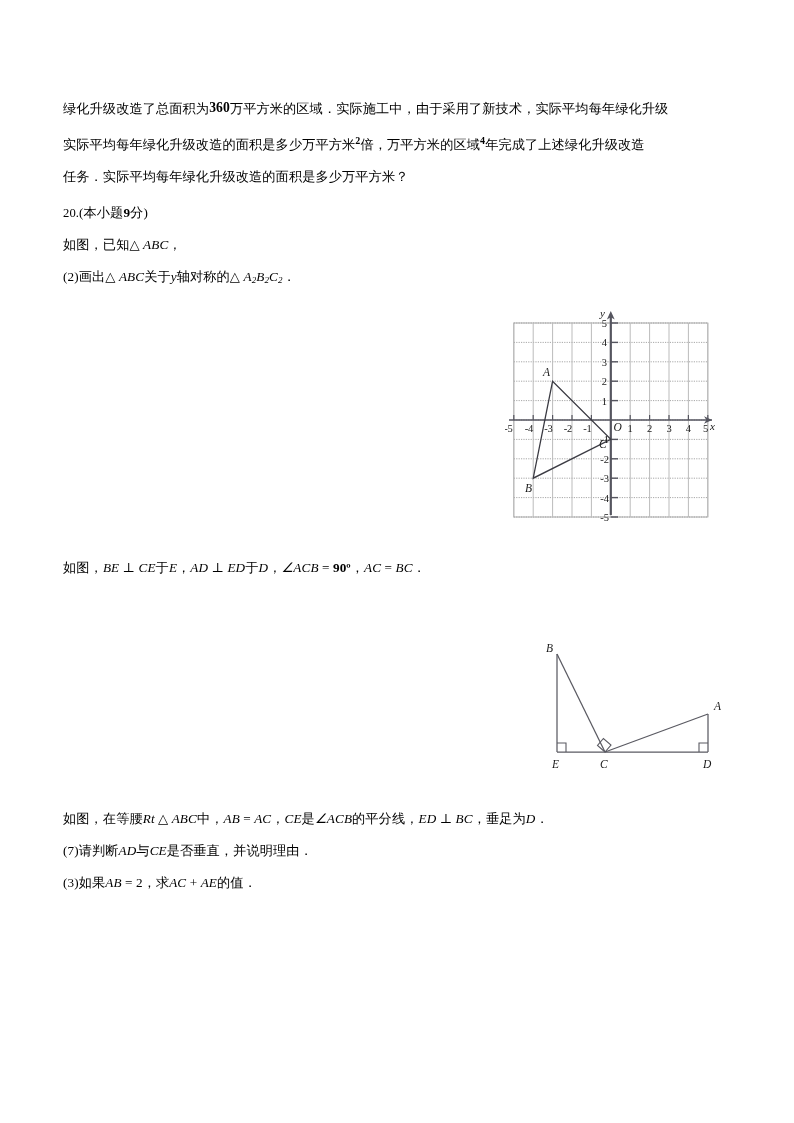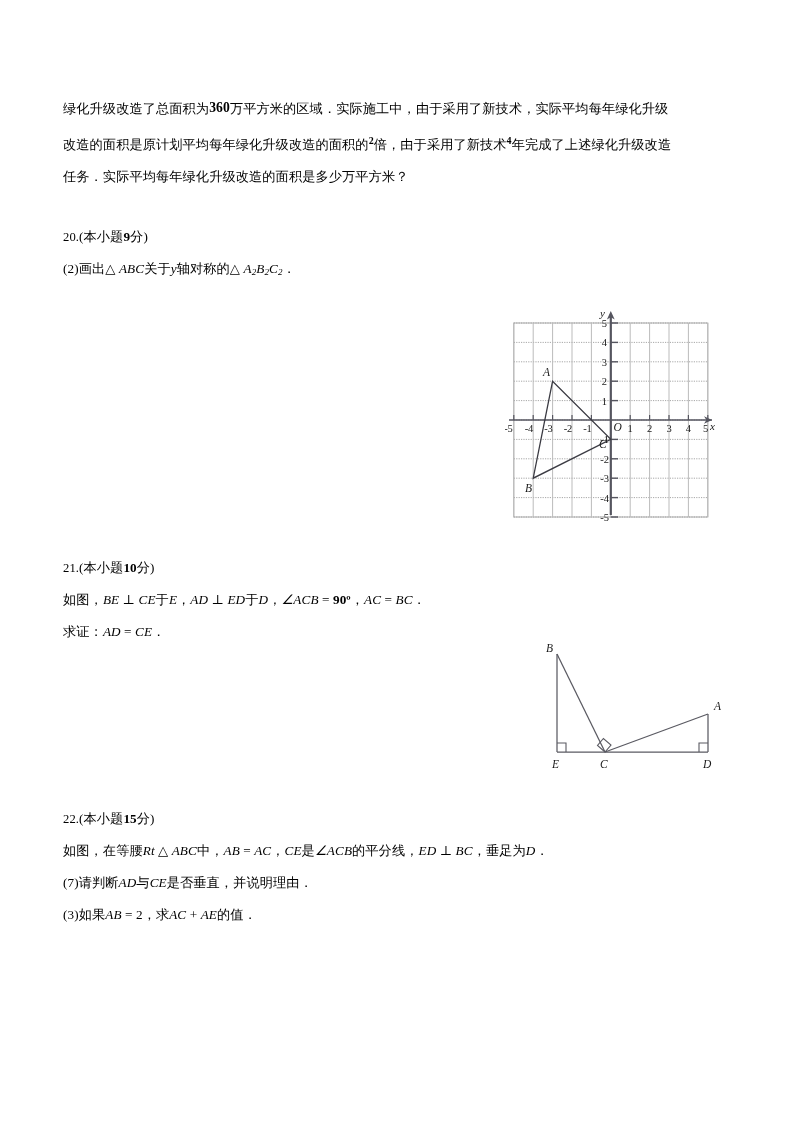--- a/index.html
+++ b/index.html
@@ -61,27 +61,28 @@
   }
   svg { display: block; }
 </style>
 </head>
 <body>
 
 <div class="page">
 
   <div class="para" style="top:92px;">
     <span class="ln"><span>绿化升级改造了总面积为</span><span class="big-num">360</span><span>万平方米的区域．实际施工中，由于采用了新技术，实际平均每年绿化升级</span></span>
-    <span class="ln"><span>改造的面积是原计划平均每年绿化升级改造的面积的</span><span class="sup-num">2</span><span>倍，由于采用了新技术</span><span class="sup-num">4</span><span>年完成了上述绿化升级改造</span></span>
+    <span class="ln"><span>实际平均每年绿化升级改造的面积是多少万平方米</span><span class="sup-num">2</span><span>倍，万平方米的区域</span><span class="sup-num">4</span><span>年完成了上述绿化升级改造</span></span>
     <span class="ln">任务．实际平均每年绿化升级改造的面积是多少万平方米？</span>
   </div>
 
-  <div class="para" style="top:197px;margin-top:24px;">
+  <div class="para" style="top:197px;">
     <span class="ln"><span class="qnum">20.</span><span>(本小题</span><span class="mb">9</span><span>分)</span></span>
 
+    <span class="ln"><span>如图，已知</span><span class="tri-sym">△</span>&nbsp;<span class="mi">ABC</span><span>，</span></span>
 
 
     <span class="ln"><span>(2)画出</span><span class="tri-sym">△</span>&nbsp;<span class="mi">ABC</span><span>关于</span><span class="mi">y</span><span>轴对称的</span><span class="tri-sym">△</span>&nbsp;<span class="mi">A</span><sub>2</sub><span class="mi">B</span><sub>2</sub><span class="mi">C</span><sub>2</sub><span>．</span></span>
   </div>
 
   <div class="fig" style="left:505px; top:303px;">
     <svg width="215" height="250" viewBox="0 0 215 250">
 
       <g>
 
@@ -177,25 +178,23 @@
       </g>
       <g font-family="'Liberation Serif', serif" font-size="11.5" font-style="italic" fill="#1a1a1a">
         <text x="38" y="73">A</text>
         <text x="20" y="189">B</text>
         <text x="94" y="145">C</text>
       </g>
     </svg>
   </div>
 
   <div class="para" style="top:552px;">
-    <span class="ln"><span class="qnum">21.</span><span>(本小题</span><span class="mb">10</span><span>分)</span></span>
 
     <span class="ln"><span>如图，</span><span class="mi">BE</span>&nbsp;<span>⊥</span>&nbsp;<span class="mi">CE</span><span>于</span><span class="mi">E</span><span>，</span><span class="mi">AD</span>&nbsp;<span>⊥</span>&nbsp;<span class="mi">ED</span><span>于</span><span class="mi">D</span><span>，</span><span class="mi">∠ACB</span>&nbsp;<span>=</span>&nbsp;<span class="mb">90º</span><span>，</span><span class="mi">AC</span>&nbsp;<span>=</span>&nbsp;<span class="mi">BC</span><span>．</span></span>
 
-    <span class="ln"><span>求证：</span><span class="mi">AD</span>&nbsp;<span>=</span>&nbsp;<span class="mi">CE</span><span>．</span></span>
   </div>
 
   <div class="fig" style="left:512px; top:642px;">
     <svg width="225" height="160" viewBox="0 0 225 160">
 
       <g stroke="#5a5a62" stroke-width="1.25" fill="none">
         <line x1="45" y1="12" x2="45" y2="110"></line>
         <line x1="45" y1="12" x2="93" y2="110"></line>
         <line x1="93" y1="110" x2="196" y2="72"></line>
         <line x1="196" y1="72" x2="196" y2="110"></line>
@@ -211,21 +210,20 @@
         <text x="34" y="10">B</text>
         <text x="202" y="68">A</text>
         <text x="40" y="126">E</text>
         <text x="88" y="126">C</text>
         <text x="191" y="126">D</text>
       </g>
     </svg>
   </div>
 
   <div class="para" style="top:803px;">
-    <span class="ln"><span class="qnum">22.</span><span>(本小题</span><span class="mb">15</span><span>分)</span></span>
 
     <span class="ln"><span>如图，在等腰</span><span class="mi">Rt</span>&nbsp;<span class="tri-sym">△</span>&nbsp;<span class="mi">ABC</span><span>中，</span><span class="mi">AB</span>&nbsp;<span>=</span>&nbsp;<span class="mi">AC</span><span>，</span><span class="mi">CE</span><span>是</span><span class="mi">∠ACB</span><span>的平分线，</span><span class="mi">ED</span>&nbsp;<span>⊥</span>&nbsp;<span class="mi">BC</span><span>，垂足为</span><span class="mi">D</span><span>．</span></span>
 
 
     <span class="ln"><span>(7)请判断</span><span class="mi">AD</span><span>与</span><span class="mi">CE</span><span>是否垂直，并说明理由．</span></span>
 
     <span class="ln"><span>(3)如果</span><span class="mi">AB</span>&nbsp;<span>=</span>&nbsp;<span class="mn">2</span><span>，求</span><span class="mi">AC</span>&nbsp;<span>+</span>&nbsp;<span class="mi">AE</span><span>的值．</span></span>
   </div>
 
 </div>

